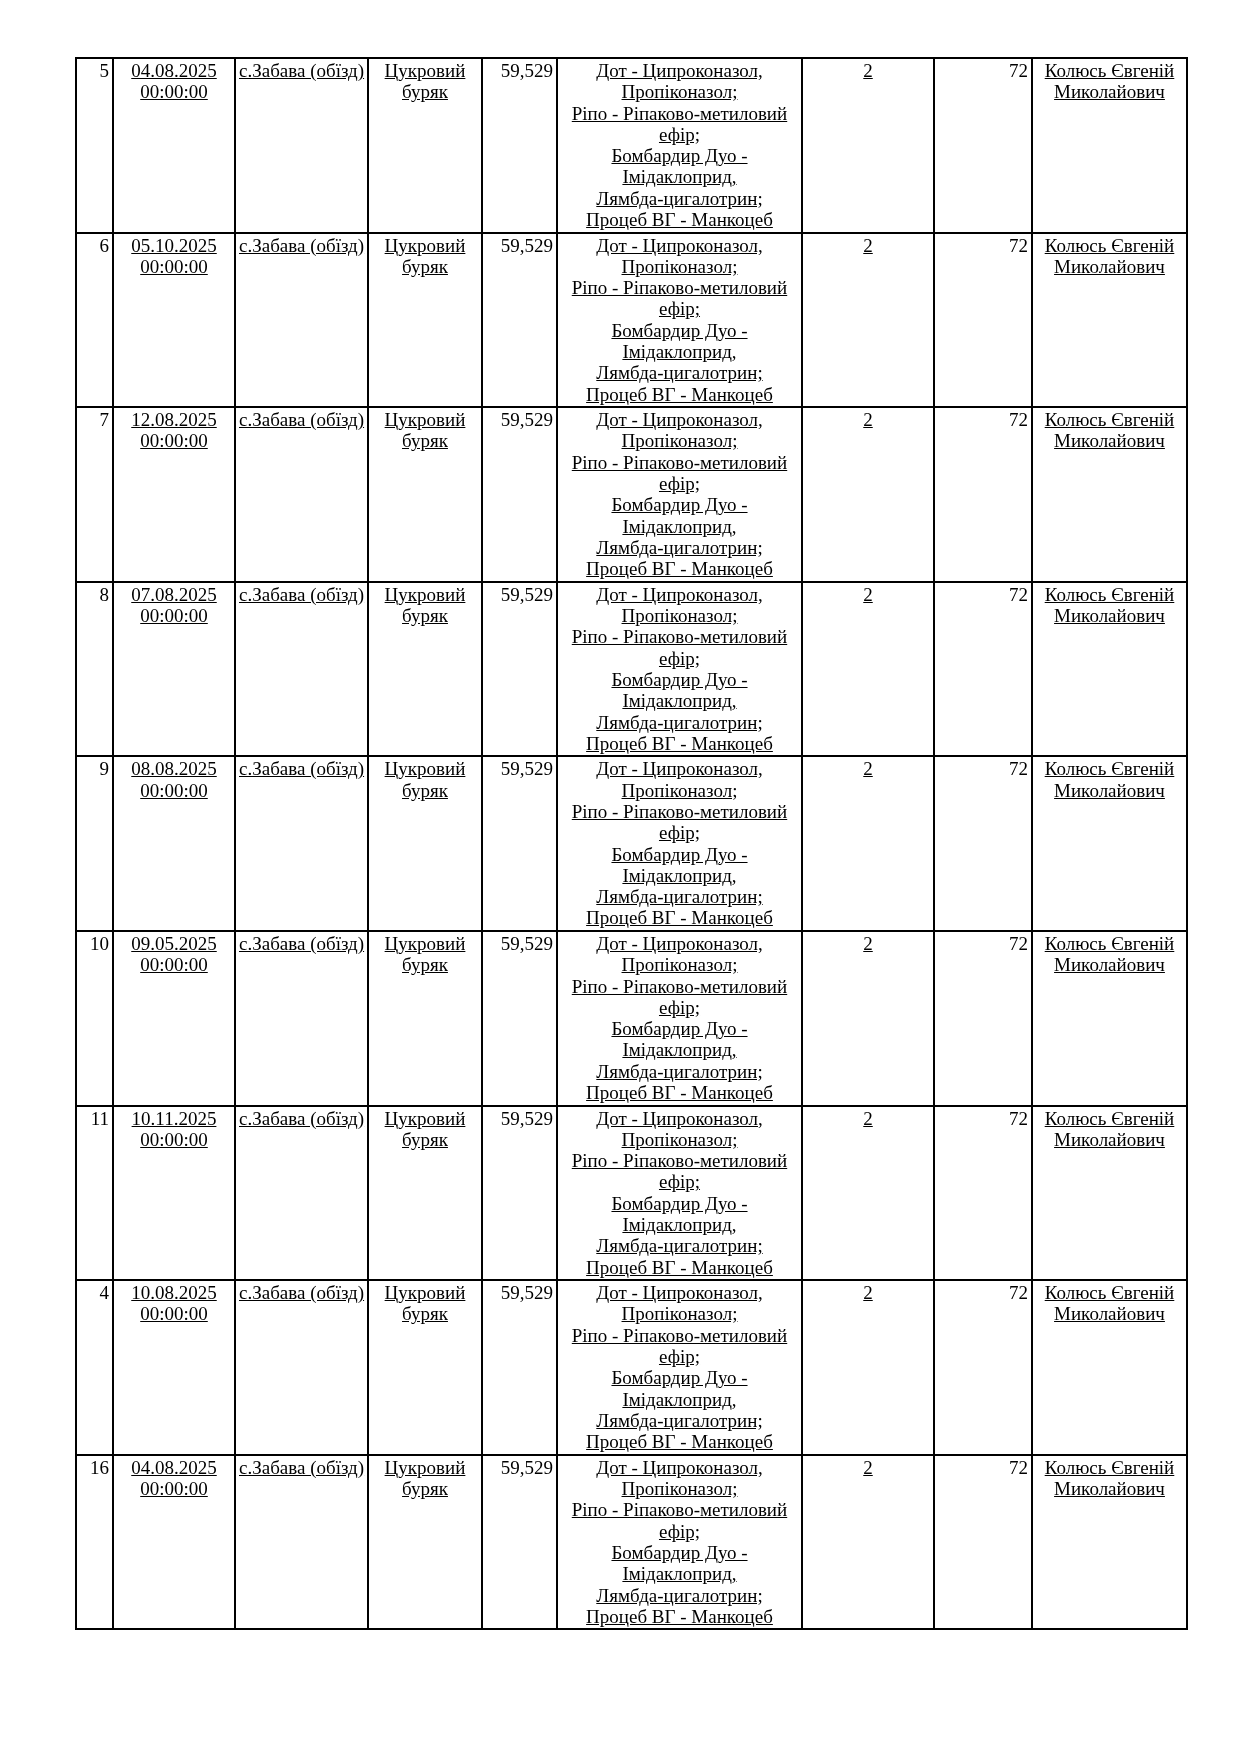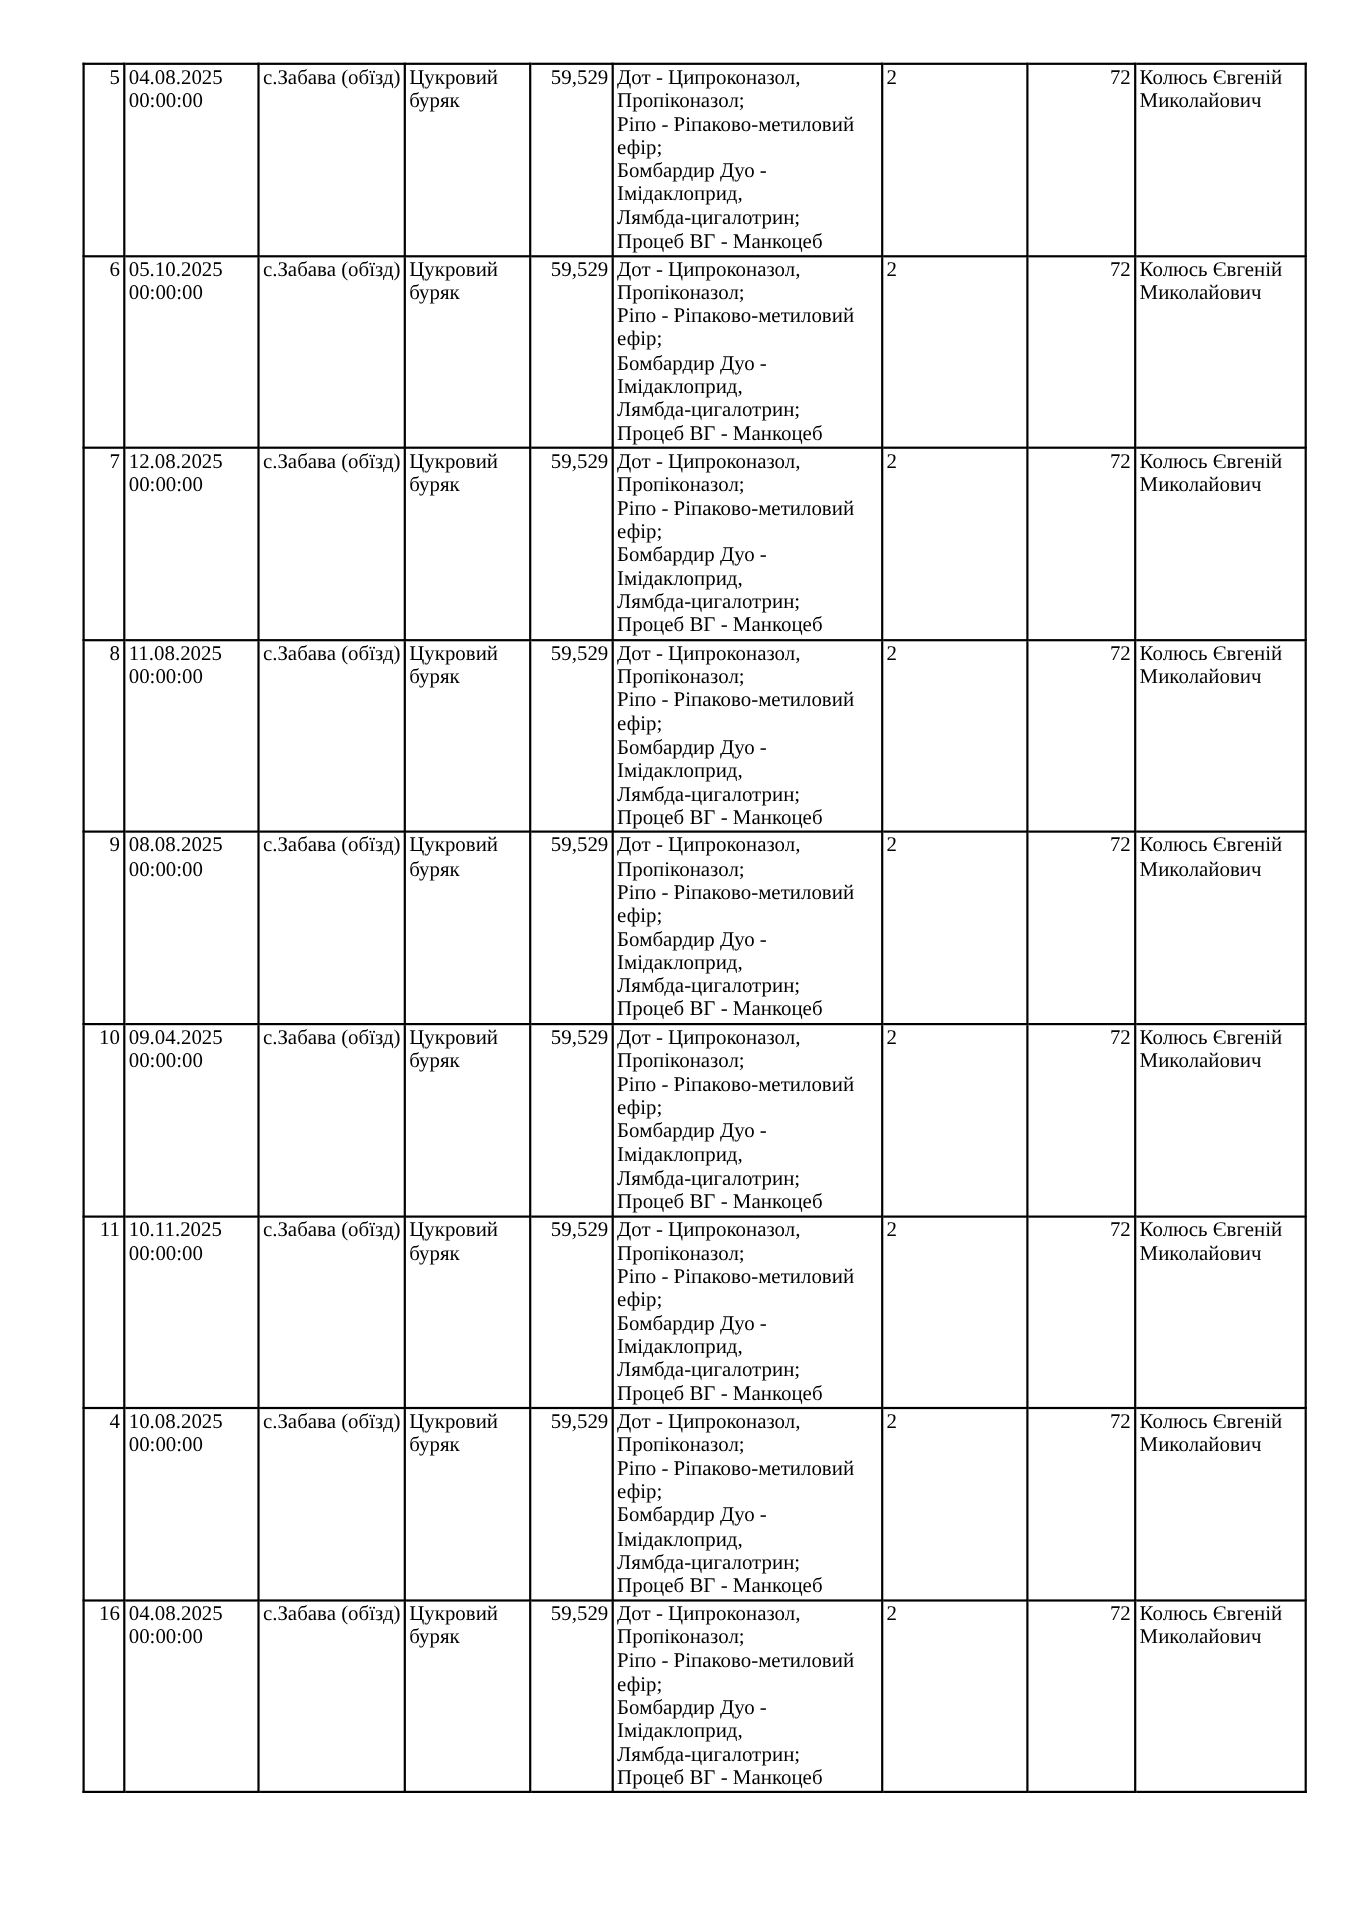--- a/index.html
+++ b/index.html
@@ -30,21 +30,21 @@
   table.log-table td {
     border: 2px solid #000000;
     vertical-align: top;
     padding: 1px 3px 0 3px;
     font-size: 19px;
     line-height: 21.3px;
     overflow: hidden;
     word-wrap: break-word;
   }
   td.a-right { text-align: right; }
-  td.a-left  { text-align: left; }
+  td.a-left  { text-align: center; text-decoration: underline; }
   .oneline   { white-space: nowrap; }
   .chem-line { white-space: nowrap; }
 </style>
 </head>
 <body>
 
 <div class="page">
   <table class="log-table">
     <colgroup>
         <col style="width: 37px;">
@@ -132,21 +132,21 @@
             <div class="chem-line">Процеб ВГ - Манкоцеб</div>
           </td>
     <td class="a-left">2</td>
     <td class="a-right">72</td>
     <td class="a-left">Колюсь Євгеній Миколайович</td>
   </tr>
 
   <tr>
     <td class="a-right">8</td>
     <td class="a-left">
-      <div class="oneline">11.08.2025</div>
+      <div class="oneline">07.08.2025</div>
       <div class="oneline">00:00:00</div>
     </td>
     <td class="a-left">
       <div class="oneline">с.Забава (обїзд)</div>
     </td>
     <td class="a-left">Цукровий буряк</td>
     <td class="a-right">59,529</td>
     <td class="a-left">
             <div class="chem-line">Дот - Ципроконазол,</div>
             <div class="chem-line">Пропіконазол;</div>
@@ -184,21 +184,21 @@
             <div class="chem-line">Процеб ВГ - Манкоцеб</div>
           </td>
     <td class="a-left">2</td>
     <td class="a-right">72</td>
     <td class="a-left">Колюсь Євгеній Миколайович</td>
   </tr>
 
   <tr>
     <td class="a-right">10</td>
     <td class="a-left">
-      <div class="oneline">09.04.2025</div>
+      <div class="oneline">09.05.2025</div>
       <div class="oneline">00:00:00</div>
     </td>
     <td class="a-left">
       <div class="oneline">с.Забава (обїзд)</div>
     </td>
     <td class="a-left">Цукровий буряк</td>
     <td class="a-right">59,529</td>
     <td class="a-left">
             <div class="chem-line">Дот - Ципроконазол,</div>
             <div class="chem-line">Пропіконазол;</div>

